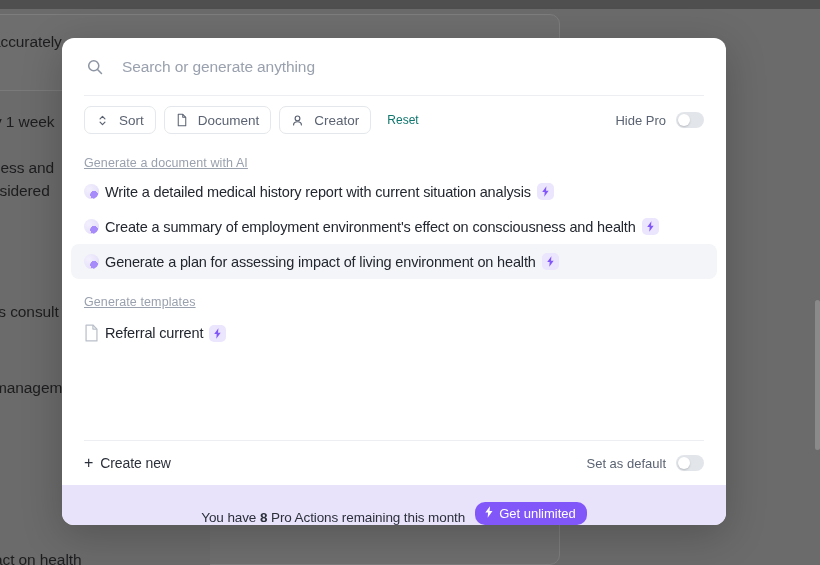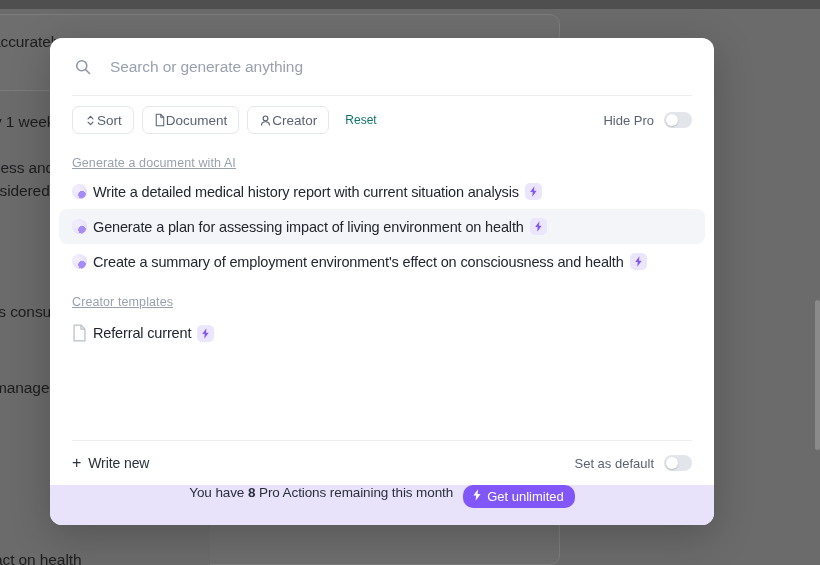--- a/index.html
+++ b/index.html
@@ -36,21 +36,21 @@
     white-space:nowrap;
   }
   .bg-scroll {
     position:absolute; right:0; top:300px; width:5px; height:150px;
     background:#8a8a8a; border-radius:3px;
   }
 
   
   .modal {
     position:absolute;
-    left:50px; top:38px;
+    left:62px; top:38px;
     width:664px; height:487px;
     background:#ffffff;
     border-radius:12px;
     box-shadow: 0 10px 40px rgba(0,0,0,0.22);
     overflow:hidden;
     display:flex; flex-direction:column;
   }
 
   
   .search-row {
@@ -75,21 +75,21 @@
   .divider { height:1px; background:#eceef1; margin:0 22px; flex:0 0 auto; }
 
   
   .filters-row {
     display:flex; align-items:center;
     height:48px;
     padding:0 22px 0 22px;
     flex:0 0 auto;
   }
   .chip {
-    display:flex; align-items:center; gap:0;
+    display:flex; align-items:center; gap:10px;
     height:28px;
     padding:0 11px;
     border:1px solid #e4e7eb;
     border-radius:7px;
     background:#fff;
     color:#5b6372;
     font-size:13.5px;
     cursor:pointer;
     margin-right:8px;
     white-space:nowrap;
@@ -182,21 +182,21 @@
     background:none; border:none; cursor:pointer;
     font-family:"Liberation Sans", sans-serif;
     letter-spacing:-0.1px;
   }
   .plus-ico { font-size:16px; line-height:1; color:#2b303b; }
 
   
   .pro-banner {
     background:#e8e2fb;
     height:40px;
-    display:flex; align-items:flex-start; justify-content:center;
+    display:flex; align-items:flex-end; justify-content:center;
     gap:10px;
     flex:0 0 auto;
   }
   .pro-text { font-size:13.5px; color:#2b303b; letter-spacing:-0.1px; }
   .pro-text b { font-weight:700; }
   .pro-pill {
     display:flex; align-items:center; gap:5px;
     background:#8257fa;
     color:#fff;
     height:23px;
@@ -291,41 +291,41 @@
       <div class="row">
         <span class="ai-orb"></span>
         <span class="row-label">Write a detailed medical history report with current situation analysis</span>
         <span class="bolt-badge">
           <svg viewBox="0 0 12 14" width="9" height="11" fill="#8257fa">
               <path d="M7.2 0 1.6 7.6h3.3L4.4 14l5.8-8.1H6.7z"></path>
             </svg>
         </span>
       </div>
 
+      <div class="row">
+        <span class="ai-orb"></span>
+        <span class="row-label">Create a summary of employment environment's effect on consciousness and health</span>
+        <span class="bolt-badge">
+          <svg viewBox="0 0 12 14" width="9" height="11" fill="#8257fa">
+              <path d="M7.2 0 1.6 7.6h3.3L4.4 14l5.8-8.1H6.7z"></path>
+            </svg>
+        </span>
+      </div>
+
       <div class="row hovered">
         <span class="ai-orb"></span>
         <span class="row-label">Generate a plan for assessing impact of living environment on health</span>
         <span class="bolt-badge">
           <svg viewBox="0 0 12 14" width="9" height="11" fill="#8257fa">
               <path d="M7.2 0 1.6 7.6h3.3L4.4 14l5.8-8.1H6.7z"></path>
             </svg>
         </span>
       </div>
 
-      <div class="row">
-        <span class="ai-orb"></span>
-        <span class="row-label">Create a summary of employment environment's effect on consciousness and health</span>
-        <span class="bolt-badge">
-          <svg viewBox="0 0 12 14" width="9" height="11" fill="#8257fa">
-              <path d="M7.2 0 1.6 7.6h3.3L4.4 14l5.8-8.1H6.7z"></path>
-            </svg>
-        </span>
-      </div>
-
-      <div class="section-label" style="padding-top:16px">Creator templates</div>
+      <div class="section-label" style="padding-top:16px">Generate templates</div>
 
       <div class="row" style="height:40px">
         <span class="doc-ico">
           <svg viewBox="0 0 16 19" width="15" height="18" fill="none" stroke="currentColor" stroke-width="1.3" stroke-linejoin="round">
             <path d="M2.2 1h7.3l4.3 4.3V18H2.2z"></path>
               <path d="M9.5 1v4.3h4.3"></path>
           </svg>
         </span>
         <span class="row-label">Referral current</span>
         <span class="bolt-badge">
@@ -334,21 +334,21 @@
             </svg>
         </span>
       </div>
 
     </div>
 
     <div class="footer-divider"></div>
     <div class="footer-row">
       <button class="create-new">
         <span class="plus-ico">+</span>
-        <span>Write new</span>
+        <span>Create new</span>
       </button>
       <div class="spacer"></div>
       <div class="toggle-group">
         <span class="toggle-label">Set as default</span>
         <span class="switch">
           <span class="knob"></span>
         </span>
       </div>
     </div>
 

